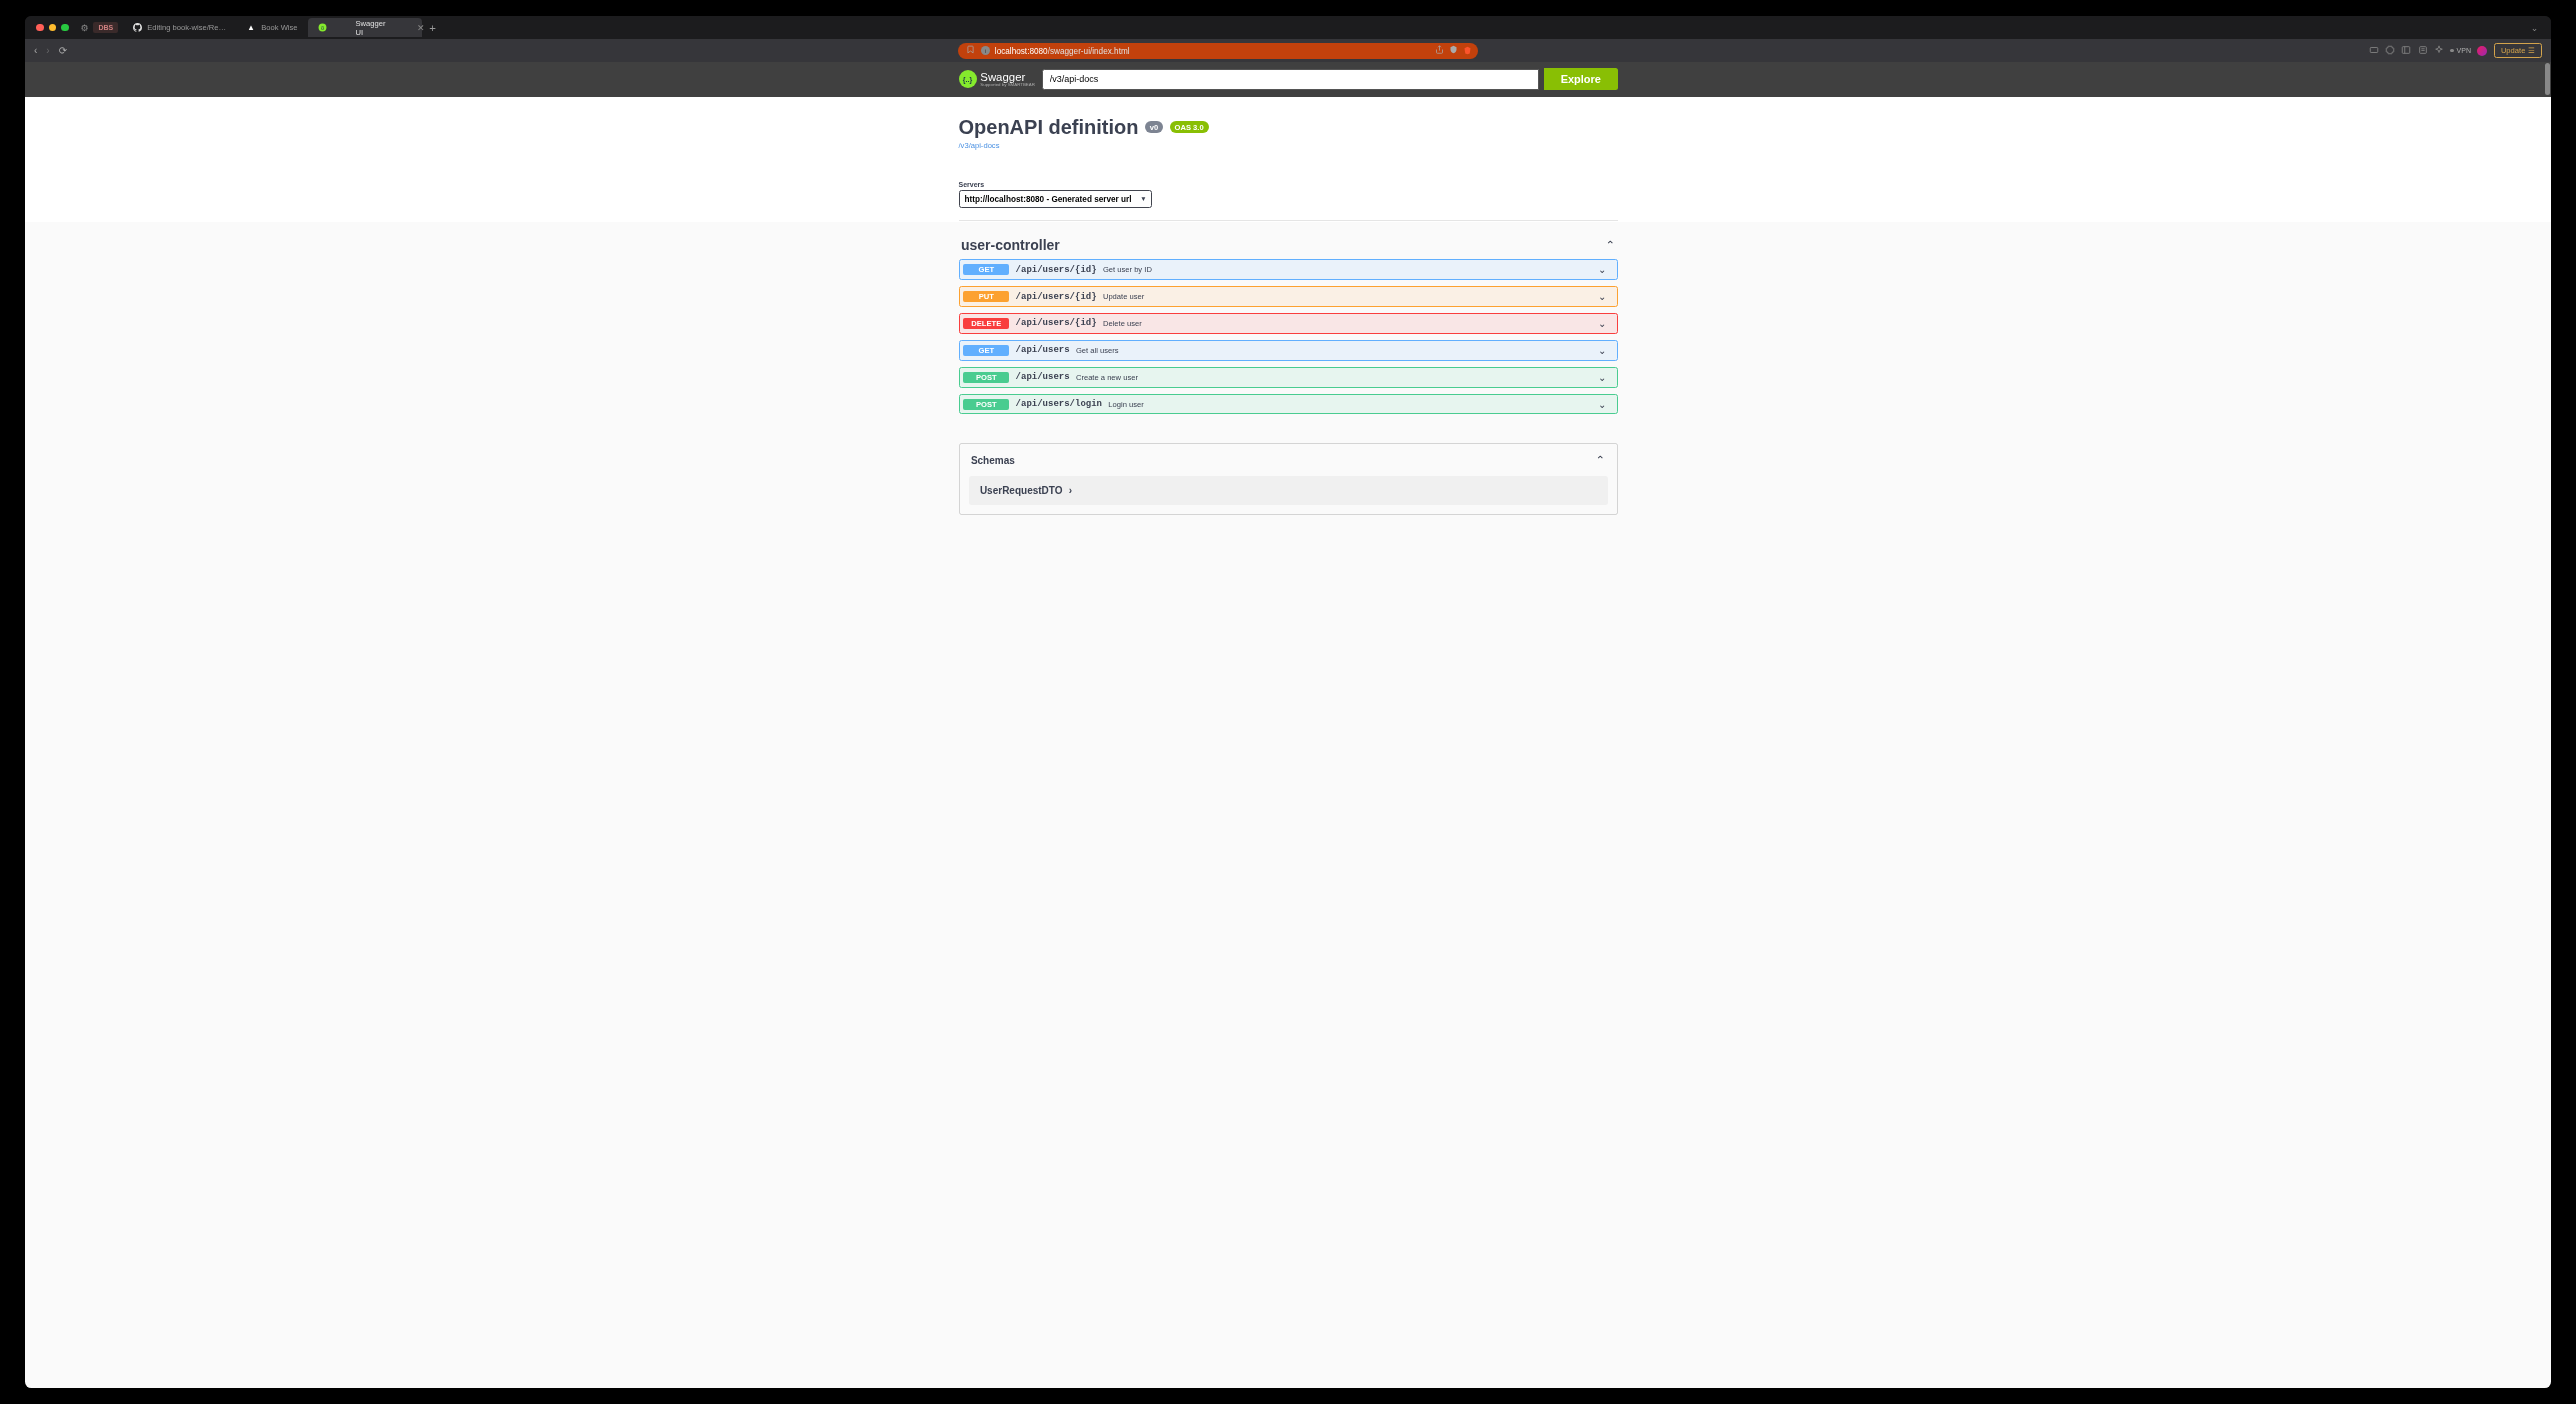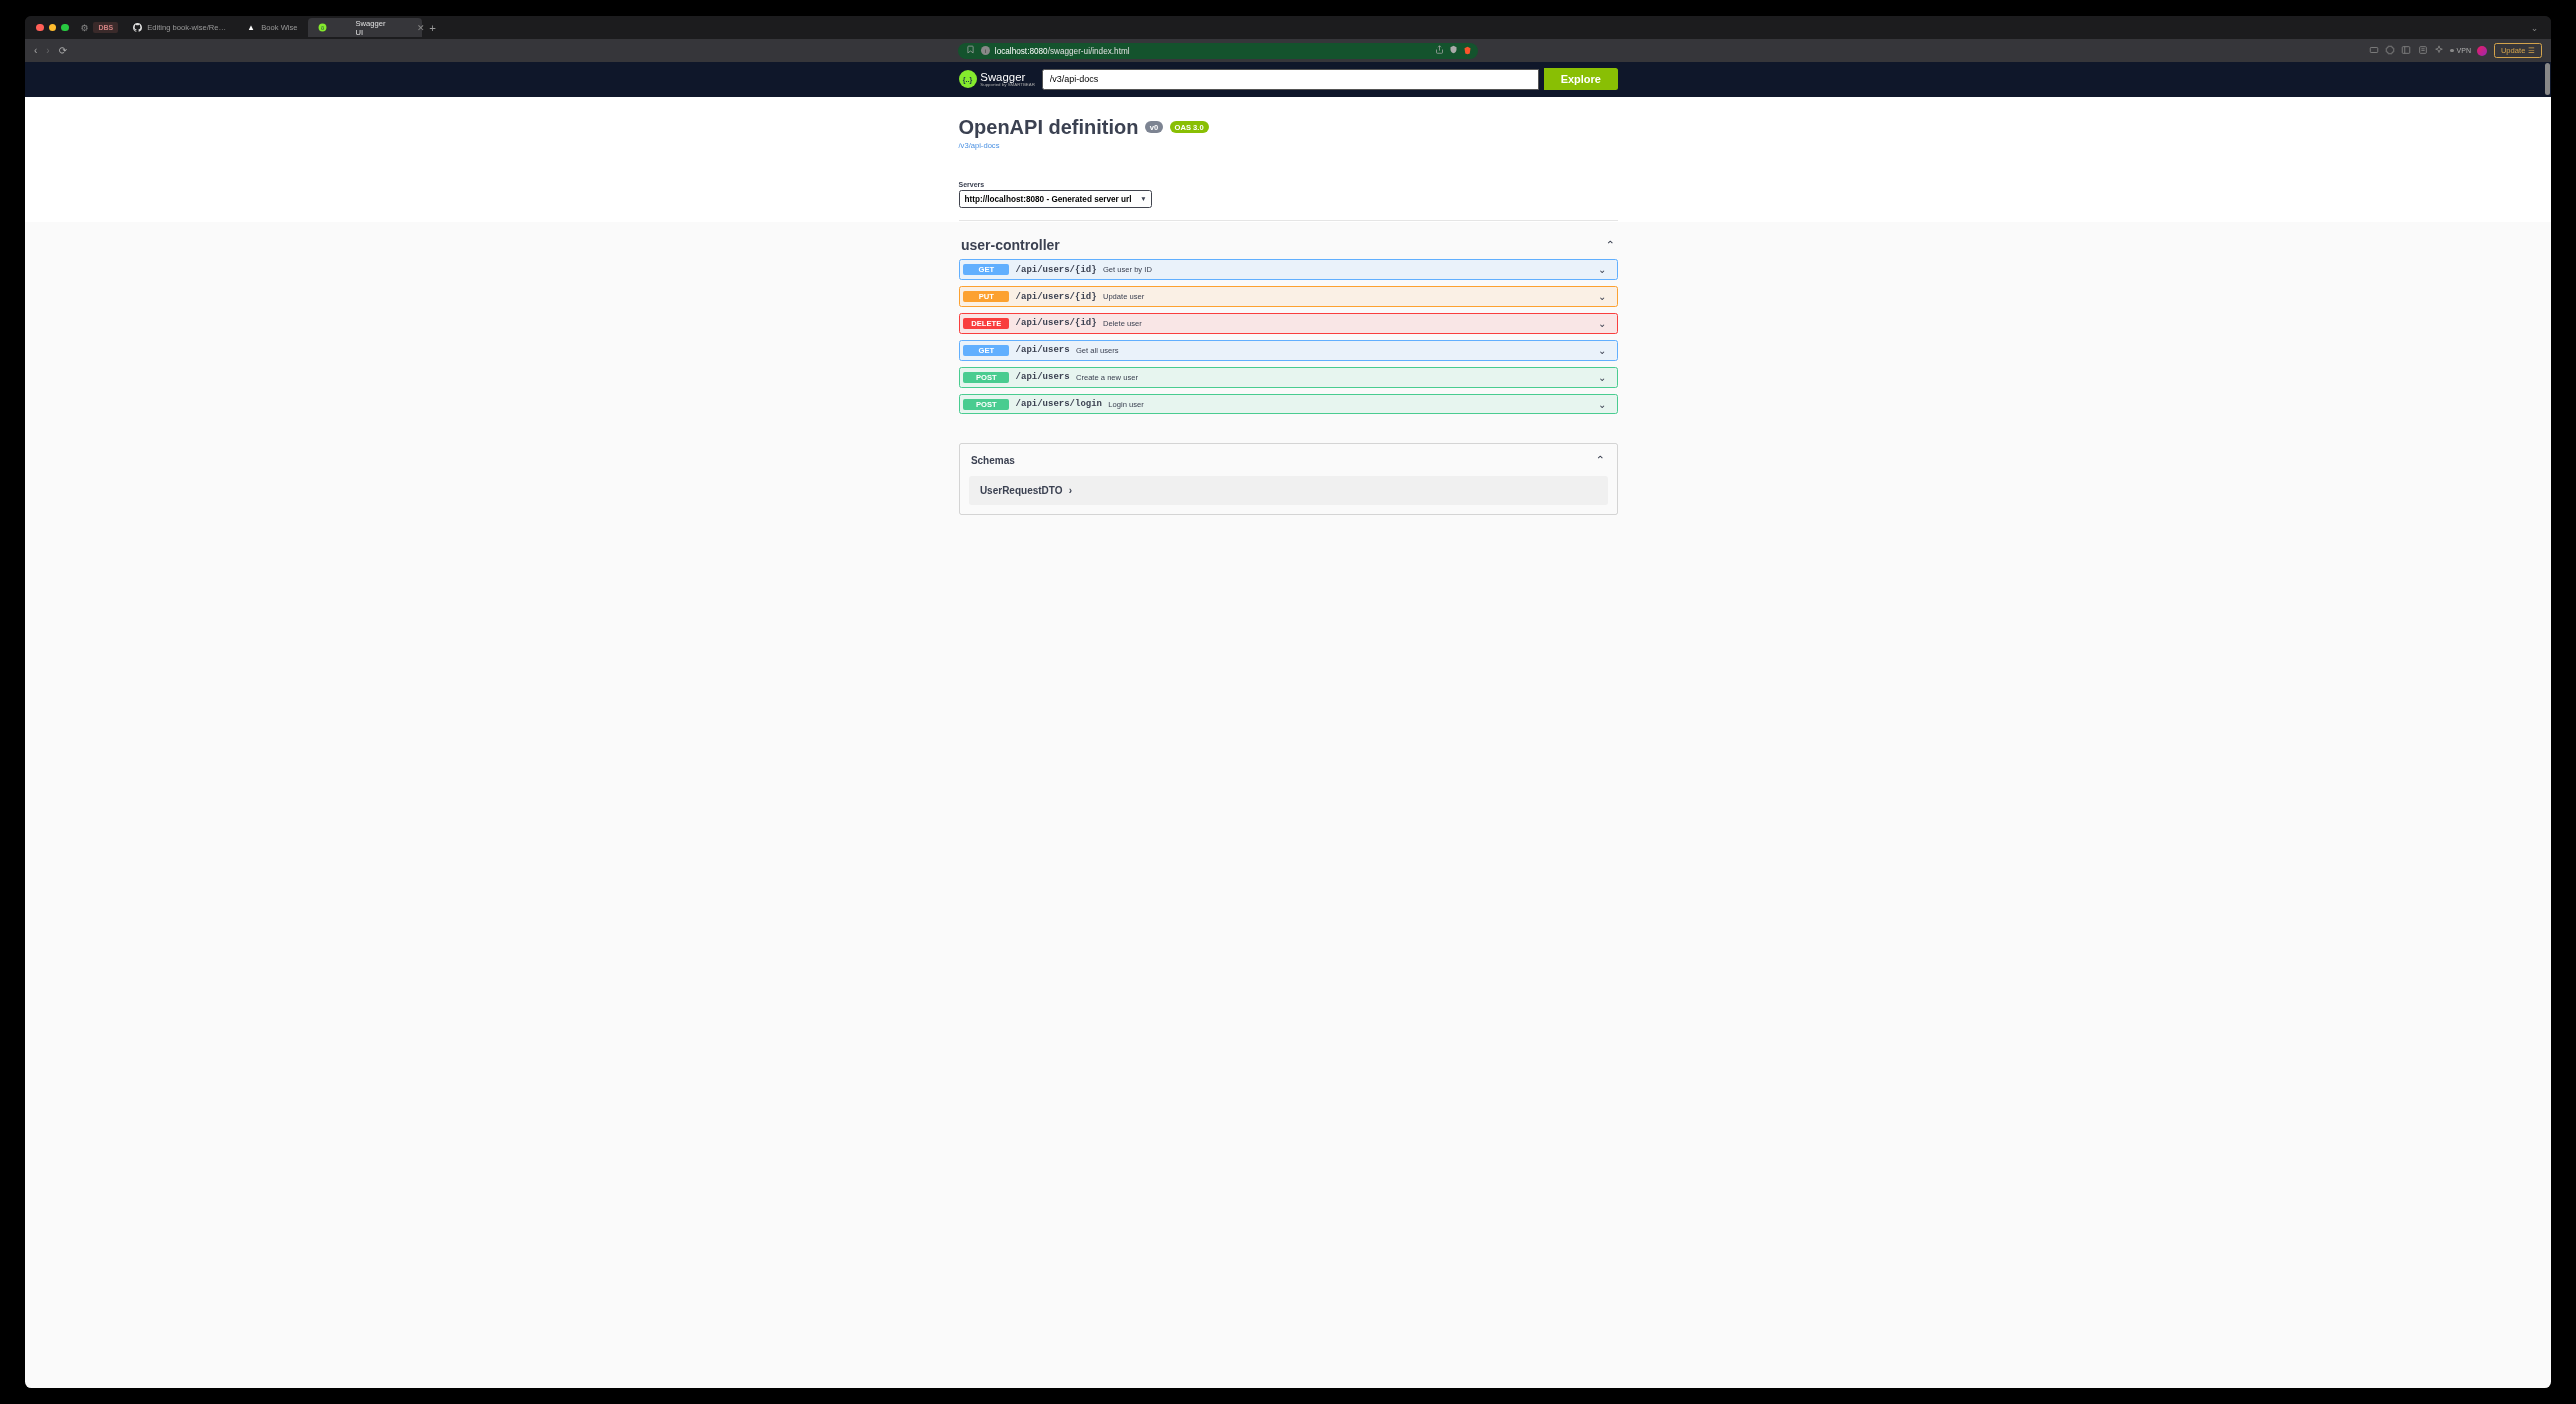--- a/index.html
+++ b/index.html
@@ -56,21 +56,21 @@
       height: 23px;
       padding: 0 9px;
       gap: 9px;
     }
     .nav-btns { display: flex; gap: 9px; color: #aaa; }
     .nav-btn { font-size: 10px; cursor: pointer; }
     .address-wrap {
       flex: 1;
       display: flex;
       align-items: center;
-      background: #14532d;
+      background: #c2410c;
       border-radius: 10px;
       height: 16px;
       padding: 0 7.6px;
       max-width: 520px;
       margin: 0 auto;
       position: relative;
     }
     .address-wrap .bookmark { color: #888; font-size: 9px; margin-right: 6.3px; }
     .address-wrap .lock { width: 9px; height: 9px; background: #888; border-radius: 50%; display: inline-flex; align-items: center; justify-content: center; font-size: 5.7px; color: #333; margin-right: 5px; }
     .url-text { color: #e0e0e0; font-size: 8.2px; }
@@ -94,21 +94,21 @@
     }
     
     .content-area {
       background: #fafafa;
       height: calc(100% - 46px);
       overflow-y: auto;
       position: relative;
     }
     
     .swagger-topbar {
-      background: #0f172a;
+      background: #404040;
       padding: 6.3px 0;
     }
     .swagger-topbar-wrap {
       max-width: 659px;
       margin: 0 auto;
       display: flex;
       align-items: center;
       gap: 7.6px;
     }
     .swagger-logo {

